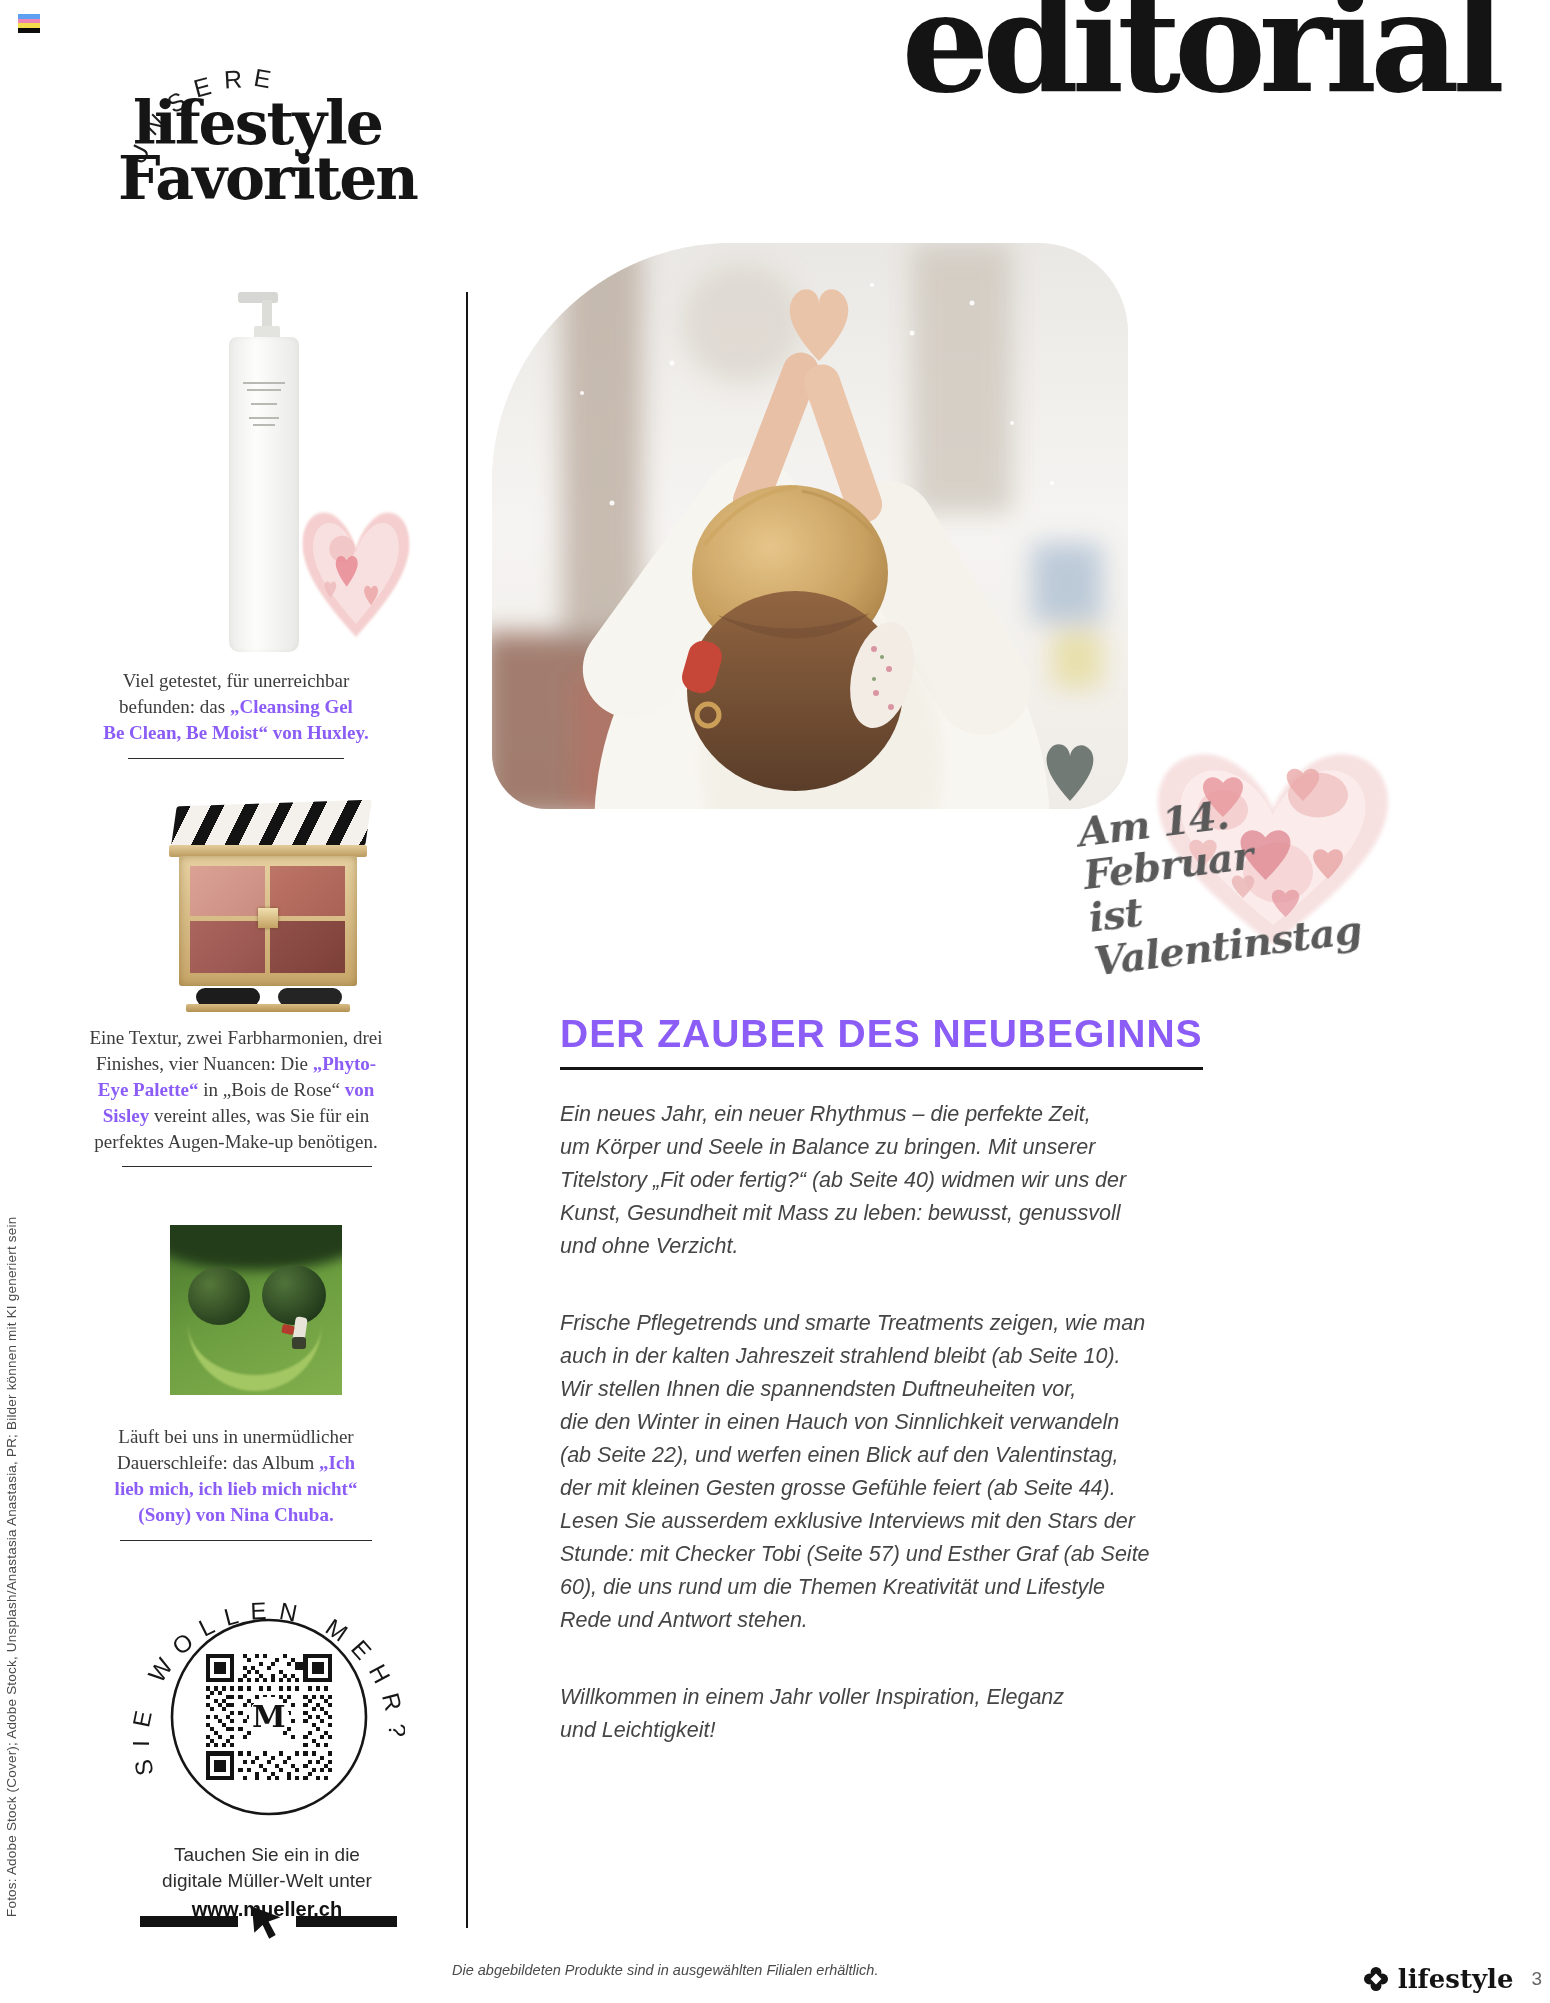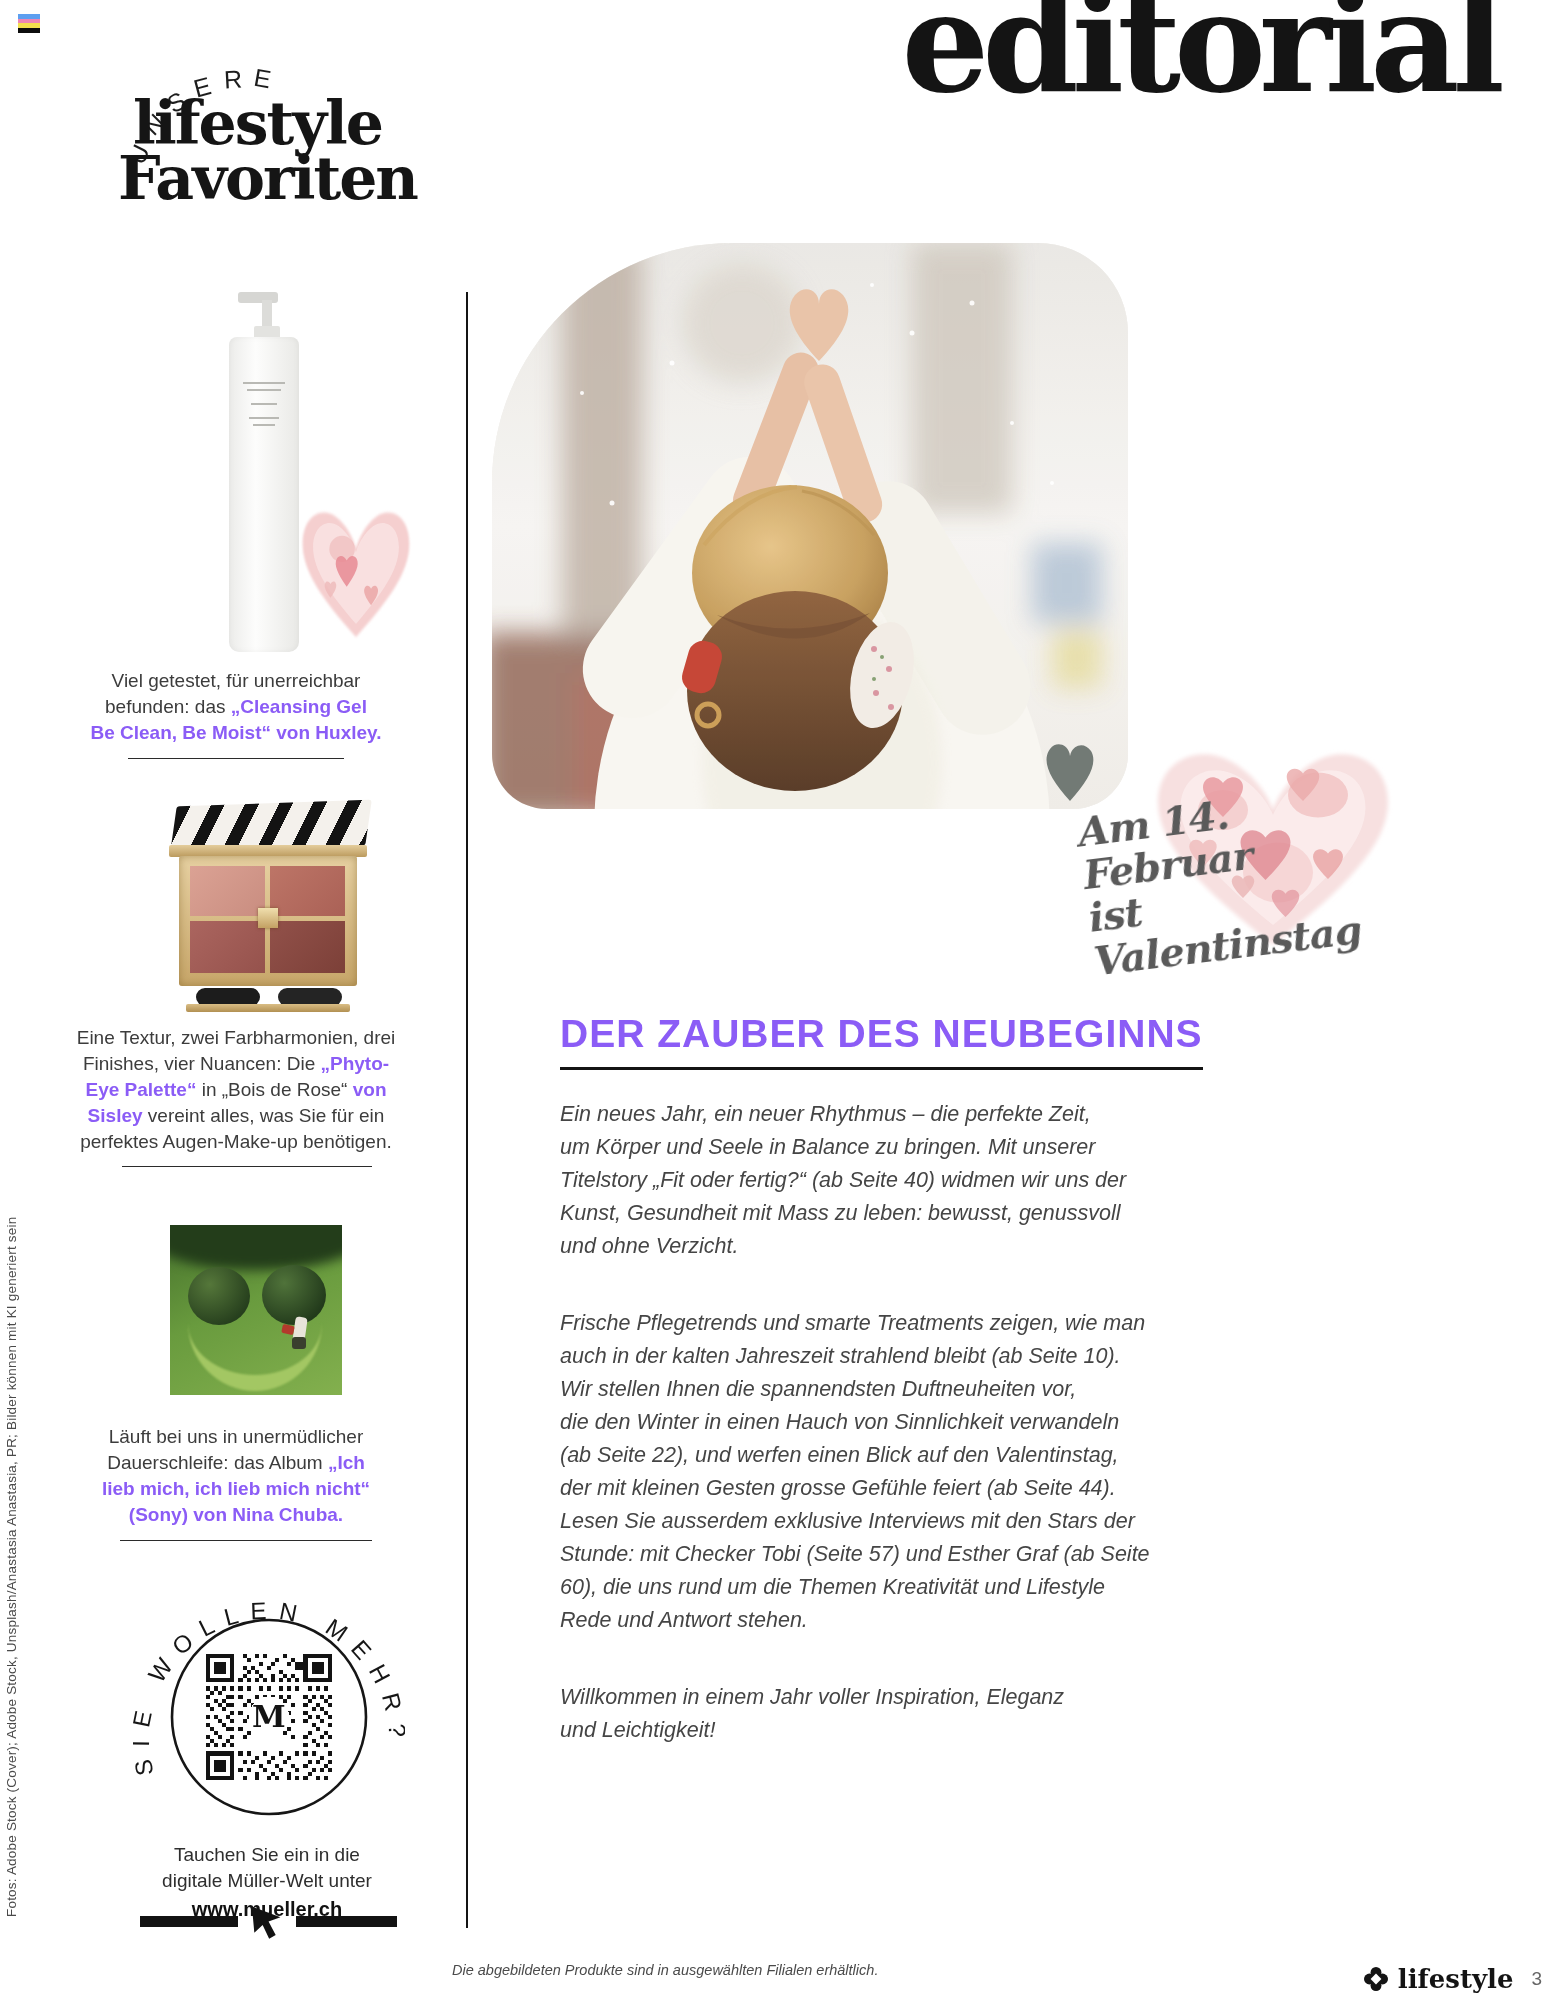--- a/index.html
+++ b/index.html
@@ -6,21 +6,21 @@
   #page{position:relative;width:1550px;height:2003px;background:#fff;overflow:hidden;
         font-family:"Liberation Sans",sans-serif;color:#3e3e3e;margin:0 auto;}
   .abs{position:absolute;}
   
   .masthead{right:52px;top:-26px;font-family:"DejaVu Serif",serif;font-weight:700;
             font-size:138px;letter-spacing:-7px;color:#141414;line-height:1;}
   .logo-line{font-family:"DejaVu Serif",serif;font-weight:700;color:#151515;line-height:.92;
              letter-spacing:-2px;}
   .arc-letter{position:absolute;font-size:25px;color:#1d1d1d;letter-spacing:0;}
   
-  .caption{width:340px;text-align:center;font-size:19px;line-height:26px;color:#3c3c3c;}
+  .caption{width:340px;text-align:center;font-size:19px;line-height:26px;color:#3c3c3c;font-family:Liberation Serif, serif;}
   .caption .b{font-weight:700;color:#8b5cf6;}
   .rule{height:0;border-top:1.6px solid #2b2b2b;}
   .credit{left:4px;top:1072px;height:845px;writing-mode:vertical-rl;transform:rotate(180deg);
           font-size:13.5px;color:#4a4a4a;letter-spacing:.2px;}
   .qr-caption{width:370px;text-align:center;font-size:19px;line-height:26px;color:#2e2e2e;}
   .qr-url{width:370px;text-align:center;font-size:20px;font-weight:700;color:#111;}
   .bar{height:11px;background:#121212;}
   
   .divider{width:2px;background:#141414;}
   .headline{font-size:39px;font-weight:700;letter-spacing:1px;color:#8b5cf6;

